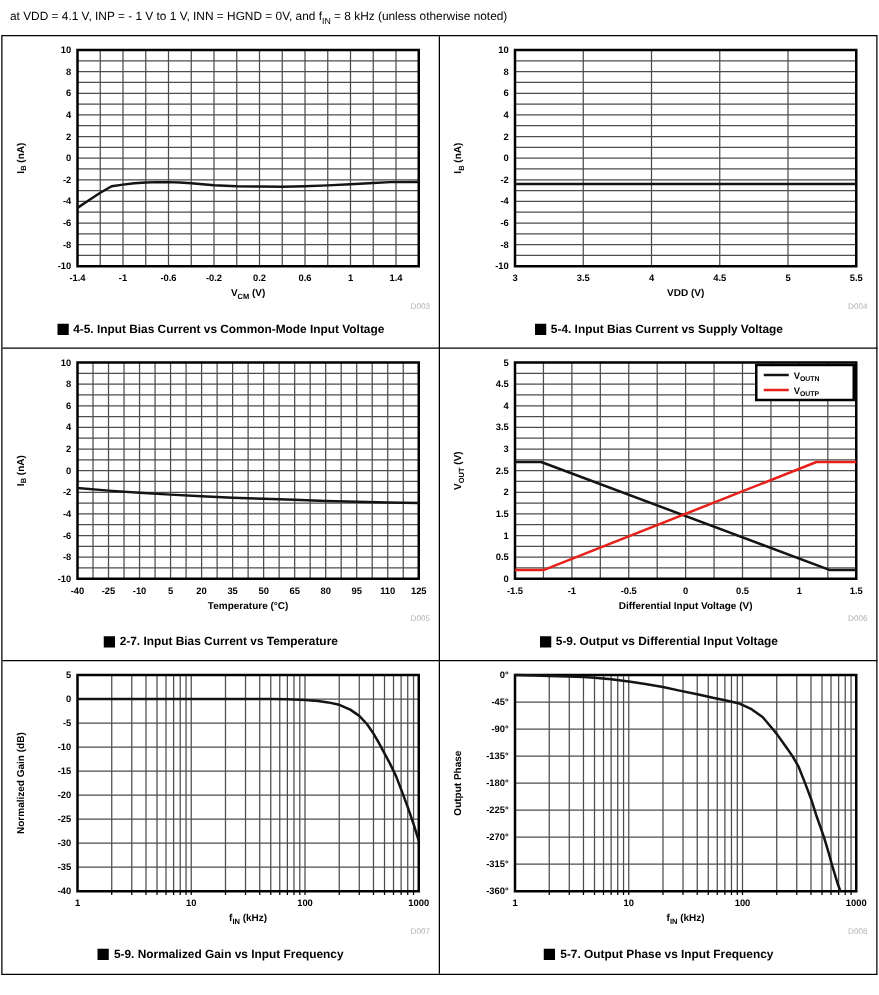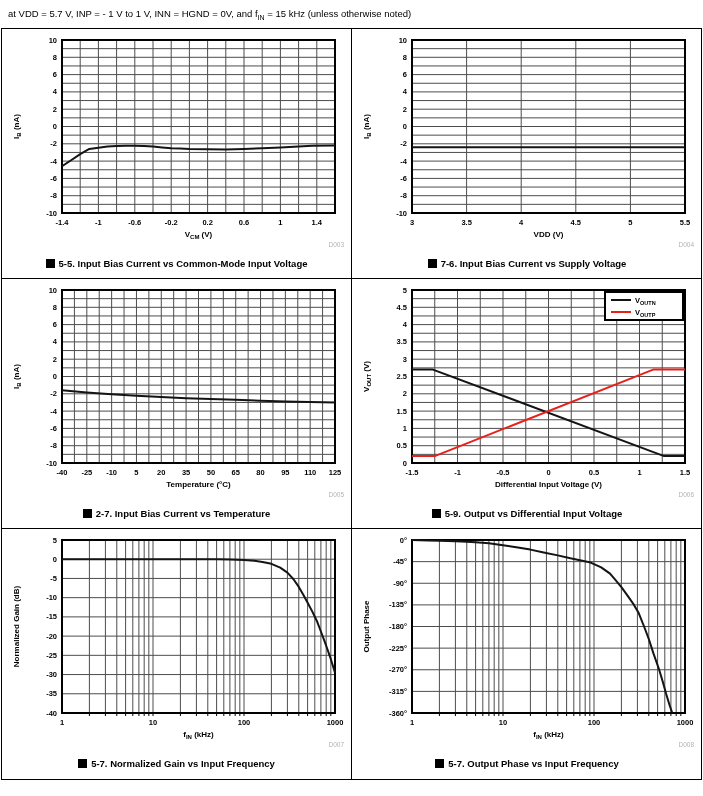--- a/index.html
+++ b/index.html
@@ -42,21 +42,21 @@
     flex:0 0 auto;
   }
   svg text{font-family:"Liberation Sans",sans-serif;fill:#000;}
 </style>
 </head>
 <body>
 
 <div class="page">
 
   <div class="header">
-    <span>at VDD = 5.7 V, INP = - 1 V to 1 V, INN = HGND = 0V, and f</span><sub>IN</sub><span> = 15 kHz (unless otherwise noted)</span>
+    <span>at VDD = 4.1 V, INP = - 1 V to 1 V, INN = HGND = 0V, and f</span><sub>IN</sub><span> = 8 kHz (unless otherwise noted)</span>
   </div>
 
   <div class="figure-grid">
 
     <div class="cell col-left row-top">
       <svg width="342" height="218">
           <line x1="74.19999999999999" y1="7" x2="74.19999999999999" y2="180" stroke="#4d4d4d" stroke-width="1"></line>
           <line x1="92.4" y1="7" x2="92.4" y2="180" stroke="#4d4d4d" stroke-width="1"></line>
           <line x1="110.60000000000001" y1="7" x2="110.60000000000001" y2="180" stroke="#4d4d4d" stroke-width="1"></line>
           <line x1="128.8" y1="7" x2="128.8" y2="180" stroke="#4d4d4d" stroke-width="1"></line>
@@ -109,21 +109,21 @@
           <text x="51" y="130.6" text-anchor="end" font-size="7.5" font-weight="bold">-4</text>
           <text x="51" y="147.9" text-anchor="end" font-size="7.5" font-weight="bold">-6</text>
           <text x="51" y="165.20000000000002" text-anchor="end" font-size="7.5" font-weight="bold">-8</text>
           <text x="51" y="182.5" text-anchor="end" font-size="7.5" font-weight="bold">-10</text>
           <text x="192.5" y="204" text-anchor="middle" font-size="8" font-weight="bold"><tspan>V</tspan><tspan dy="2" font-size="6">CM</tspan><tspan dy="-2"> (V)</tspan></text>
           <text x="13" y="93.5" text-anchor="middle" font-size="8" font-weight="bold" transform="rotate(-90 13 93.5)"><tspan>I</tspan><tspan dy="2" font-size="6">B</tspan><tspan dy="-2"> (nA)</tspan></text>
           <text x="338" y="214" text-anchor="end" font-size="6.5" fill="#b3b3b3" style="fill:#b3b3b3">D003</text>
         </svg>
       <div class="caption">
         <span class="figbox">图</span>
-        <span>5-5. Input Bias Current vs Common-Mode Input Voltage</span>
+        <span>4-5. Input Bias Current vs Common-Mode Input Voltage</span>
       </div>
     </div>
 
     <div class="cell row-top">
       <svg width="342" height="218">
           <line x1="110.6" y1="7" x2="110.6" y2="180" stroke="#4d4d4d" stroke-width="1"></line>
           <line x1="165.2" y1="7" x2="165.2" y2="180" stroke="#4d4d4d" stroke-width="1"></line>
           <line x1="219.79999999999998" y1="7" x2="219.79999999999998" y2="180" stroke="#4d4d4d" stroke-width="1"></line>
           <line x1="274.4" y1="7" x2="274.4" y2="180" stroke="#4d4d4d" stroke-width="1"></line>
           <line x1="56" y1="171.35" x2="329" y2="171.35" stroke="#4d4d4d" stroke-width="1"></line>
@@ -163,21 +163,21 @@
           <text x="51" y="130.6" text-anchor="end" font-size="7.5" font-weight="bold">-4</text>
           <text x="51" y="147.9" text-anchor="end" font-size="7.5" font-weight="bold">-6</text>
           <text x="51" y="165.20000000000002" text-anchor="end" font-size="7.5" font-weight="bold">-8</text>
           <text x="51" y="182.5" text-anchor="end" font-size="7.5" font-weight="bold">-10</text>
           <text x="192.5" y="204" text-anchor="middle" font-size="8" font-weight="bold"><tspan>VDD (V)</tspan></text>
           <text x="13" y="93.5" text-anchor="middle" font-size="8" font-weight="bold" transform="rotate(-90 13 93.5)"><tspan>I</tspan><tspan dy="2" font-size="6">B</tspan><tspan dy="-2"> (nA)</tspan></text>
           <text x="338" y="214" text-anchor="end" font-size="6.5" fill="#b3b3b3" style="fill:#b3b3b3">D004</text>
         </svg>
       <div class="caption">
         <span class="figbox">图</span>
-        <span>7-6. Input Bias Current vs Supply Voltage</span>
+        <span>5-4. Input Bias Current vs Supply Voltage</span>
       </div>
     </div>
 
     <div class="cell col-left row-mid">
       <svg width="342" height="218">
           <line x1="68.4090909090909" y1="7" x2="68.4090909090909" y2="180" stroke="#4d4d4d" stroke-width="1"></line>
           <line x1="80.81818181818181" y1="7" x2="80.81818181818181" y2="180" stroke="#4d4d4d" stroke-width="1"></line>
           <line x1="93.22727272727272" y1="7" x2="93.22727272727272" y2="180" stroke="#4d4d4d" stroke-width="1"></line>
           <line x1="105.63636363636364" y1="7" x2="105.63636363636364" y2="180" stroke="#4d4d4d" stroke-width="1"></line>
           <line x1="118.04545454545455" y1="7" x2="118.04545454545455" y2="180" stroke="#4d4d4d" stroke-width="1"></line>
@@ -396,21 +396,21 @@
           <text x="51" y="124.83333333333333" text-anchor="end" font-size="7.5" font-weight="bold">-25</text>
           <text x="51" y="144.05555555555557" text-anchor="end" font-size="7.5" font-weight="bold">-30</text>
           <text x="51" y="163.27777777777777" text-anchor="end" font-size="7.5" font-weight="bold">-35</text>
           <text x="51" y="182.5" text-anchor="end" font-size="7.5" font-weight="bold">-40</text>
           <text x="192.5" y="204" text-anchor="middle" font-size="8" font-weight="bold"><tspan>f</tspan><tspan dy="2" font-size="6">IN</tspan><tspan dy="-2"> (kHz)</tspan></text>
           <text x="13" y="93.5" text-anchor="middle" font-size="8" font-weight="bold" transform="rotate(-90 13 93.5)"><tspan>Normalized Gain (dB)</tspan></text>
           <text x="338" y="214" text-anchor="end" font-size="6.5" fill="#b3b3b3" style="fill:#b3b3b3">D007</text>
         </svg>
       <div class="caption">
         <span class="figbox">图</span>
-        <span>5-7. Normalized Gain vs Input Frequency</span>
+        <span>5-9. Normalized Gain vs Input Frequency</span>
       </div>
     </div>
 
     <div class="cell">
       <svg width="342" height="218">
           <line x1="83.3937296054223" y1="7" x2="83.3937296054223" y2="180" stroke="#4d4d4d" stroke-width="1"></line>
           <line x1="99.41803417948928" y1="7" x2="99.41803417948928" y2="180" stroke="#4d4d4d" stroke-width="1"></line>
           <line x1="110.78745921084457" y1="7" x2="110.78745921084457" y2="180" stroke="#4d4d4d" stroke-width="1"></line>
           <line x1="119.60627039457772" y1="7" x2="119.60627039457772" y2="180" stroke="#4d4d4d" stroke-width="1"></line>
           <line x1="126.81176378491158" y1="7" x2="126.81176378491158" y2="180" stroke="#4d4d4d" stroke-width="1"></line>

